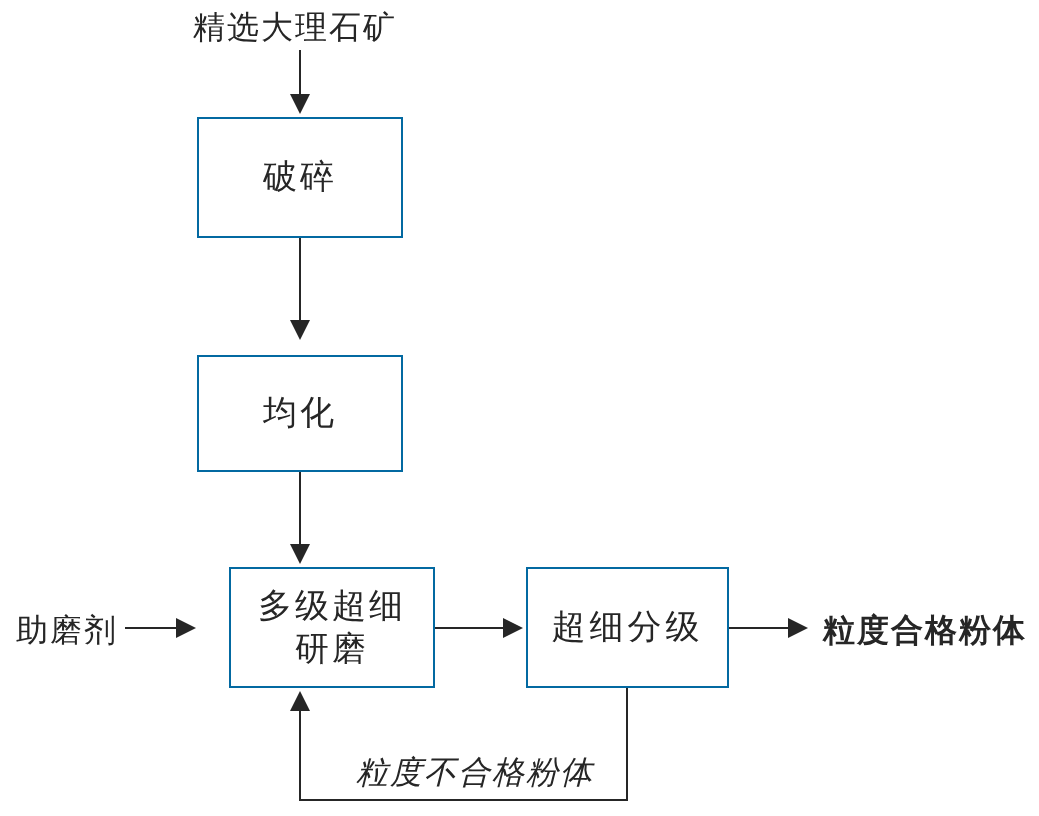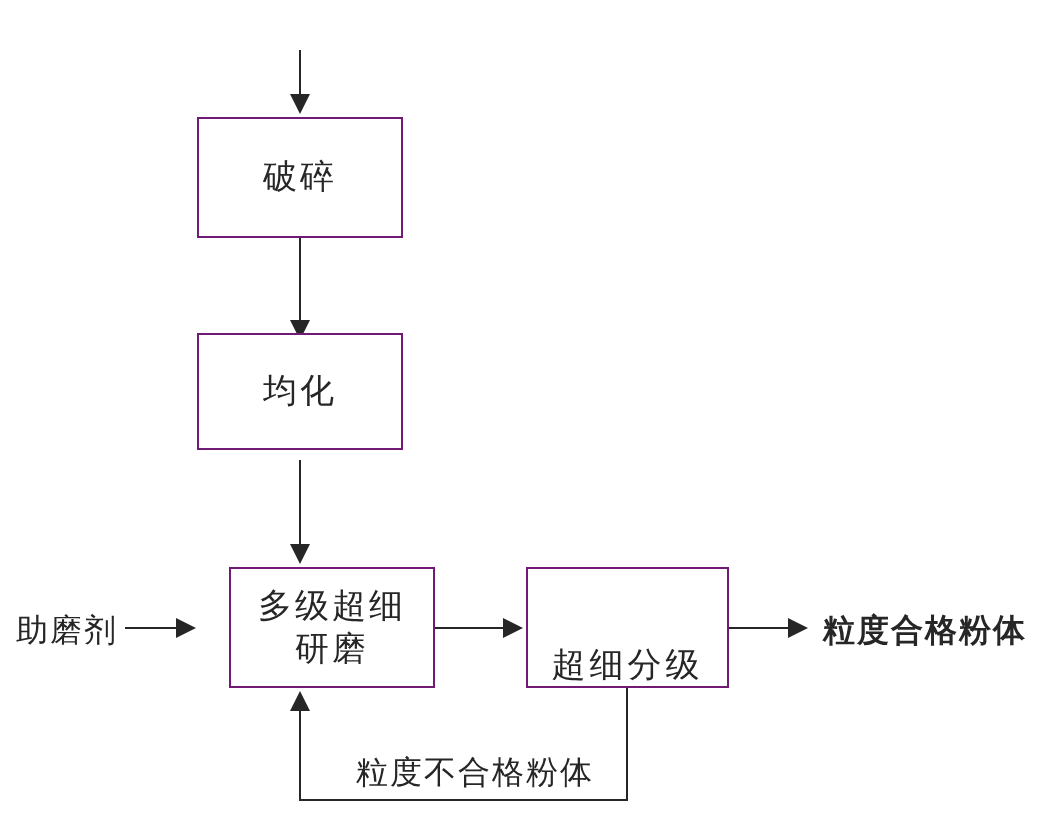--- a/index.html
+++ b/index.html
@@ -19,21 +19,21 @@
   .connectors {
     position: absolute;
     left: 0;
     top: 0;
     width: 1039px;
     height: 816px;
     pointer-events: none;
   }
   .node {
     position: absolute;
-    border: 2px solid #701a75;
+    border: 2px solid #0369a1;
     background: #ffffff;
     display: flex;
     flex-direction: column;
     align-items: center;
     justify-content: center;
     text-align: center;
     font-size: 34px;
     line-height: 1.25;
     letter-spacing: 3px;
     box-sizing: border-box;
@@ -59,37 +59,38 @@
     </defs>
     <line x1="300" y1="50" x2="300" y2="112" stroke="#262626" stroke-width="2" marker-end="url(#arrowhead)"></line>
     <line x1="300" y1="238" x2="300" y2="338" stroke="#262626" stroke-width="2" marker-end="url(#arrowhead)"></line>
     <line x1="300" y1="460" x2="300" y2="562" stroke="#262626" stroke-width="2" marker-end="url(#arrowhead)"></line>
     <line x1="125" y1="628" x2="194" y2="628" stroke="#262626" stroke-width="2" marker-end="url(#arrowhead)"></line>
     <line x1="403" y1="628" x2="521" y2="628" stroke="#262626" stroke-width="2" marker-end="url(#arrowhead)"></line>
     <line x1="729" y1="628" x2="806" y2="628" stroke="#262626" stroke-width="2" marker-end="url(#arrowhead)"></line>
     <polyline points="627,688 627,800 300,800 300,693" fill="none" stroke="#262626" stroke-width="2" marker-end="url(#arrowhead)"></polyline>
   </svg>
 
+  <div class="edge-label center" style="left:160px; top:6px; width:270px;">精选大理石矿</div>
 
   <div class="node" style="left:197px; top:117px; width:206px; height:121px;">
     <span>破碎</span>
   </div>
 
-  <div class="node" style="left:197px; top:333px; width:206px; height:117px;">
+  <div class="node" style="left:197px; top:355px; width:206px; height:117px;">
     <span>均化</span>
   </div>
 
   <div class="node" style="left:197px; top:567px; width:206px; height:121px;margin-left:32px;">
     <span>多级超细</span>
     <span>研磨</span>
   </div>
 
-  <div class="node" style="left:526px; top:567px; width:203px; height:121px; letter-spacing:4px;justify-content:flex-end;">
+  <div class="node" style="left:526px; top:567px; width:203px; height:121px; letter-spacing:4px;">
     <span>超细分级</span>
   </div>
 
   <div class="edge-label" style="left:8px; top:609px; width:110px;margin-left:8px;">助磨剂</div>
 
   <div class="edge-label" style="left:823px; top:609px;font-weight:bold;">粒度合格粉体</div>
 
-  <div class="edge-label center" style="left:355px; top:751px; width:240px;">粒度不合格粉体</div>
+  <div class="edge-label center" style="left:355px; top:751px; width:240px;font-style:italic;">粒度不合格粉体</div>
 
 </div>
 
 </body></html>

